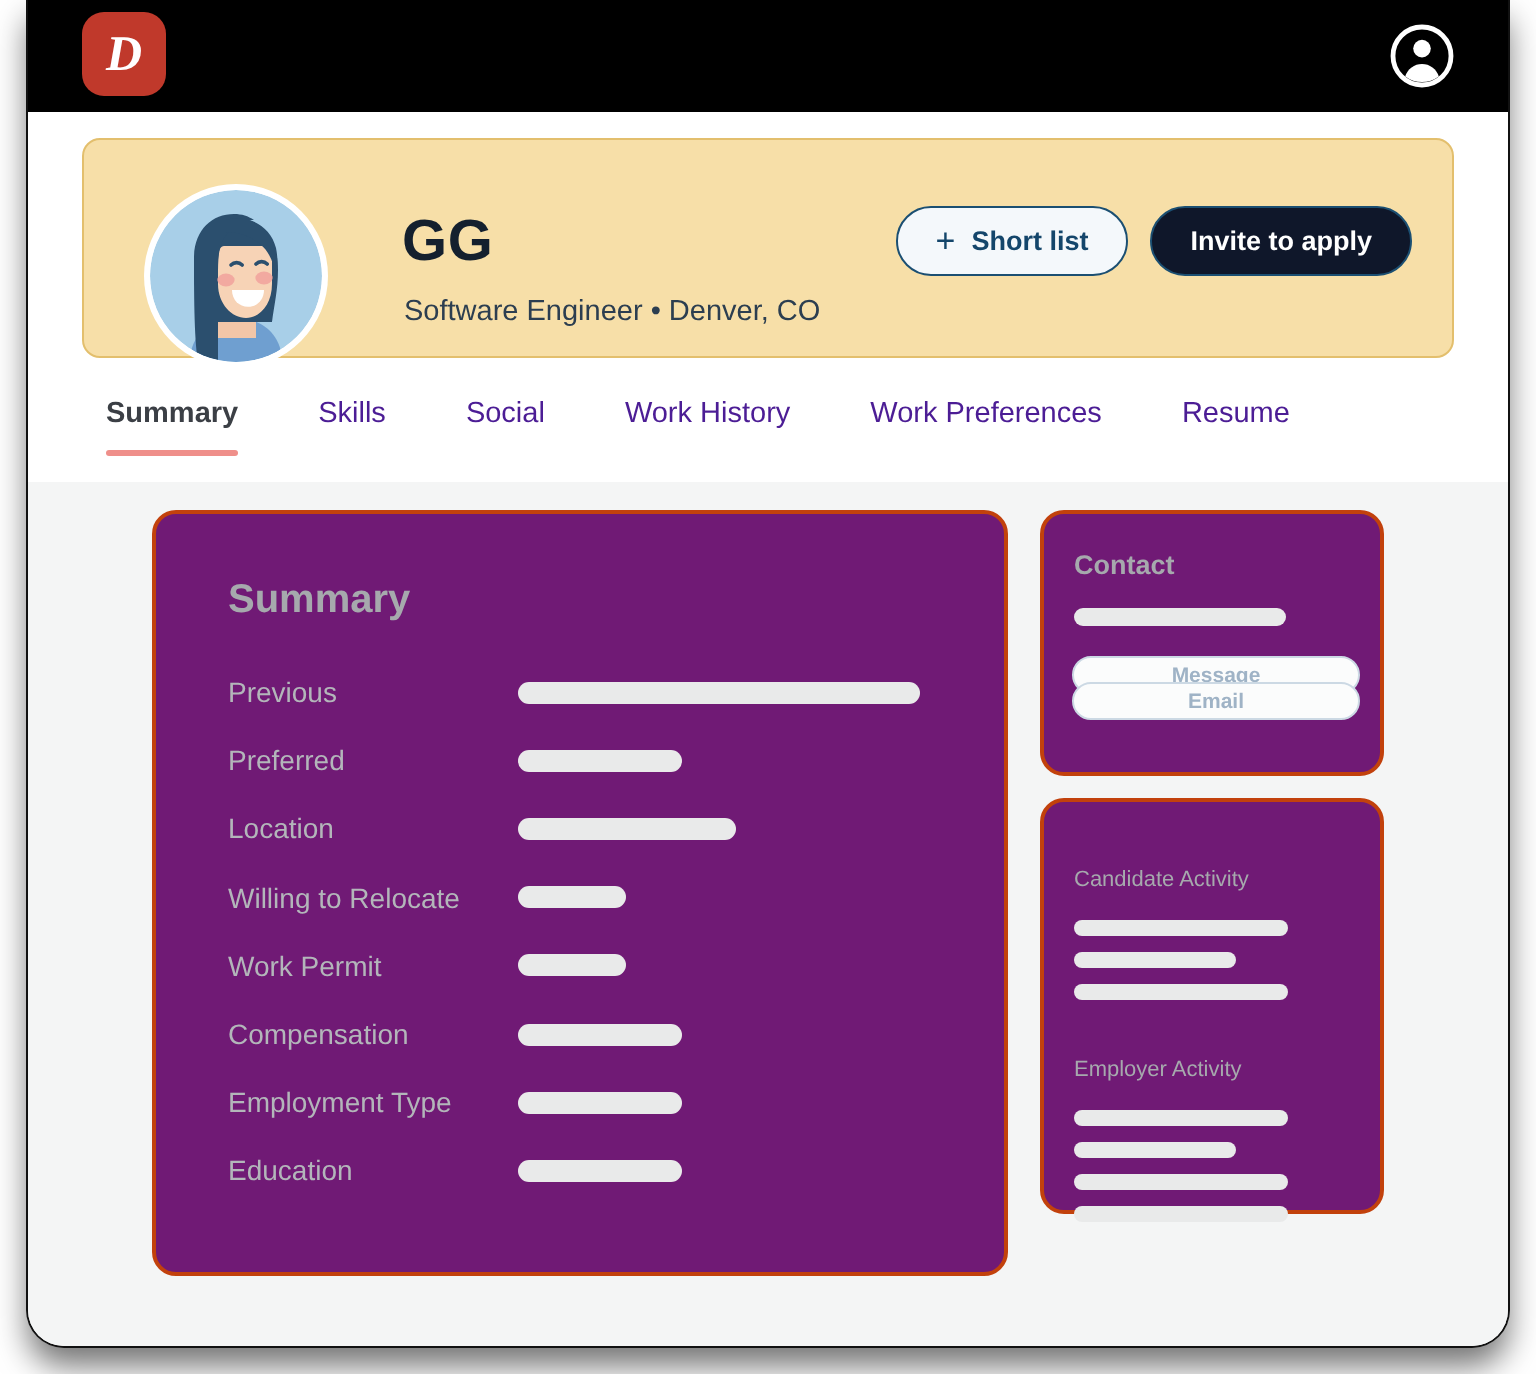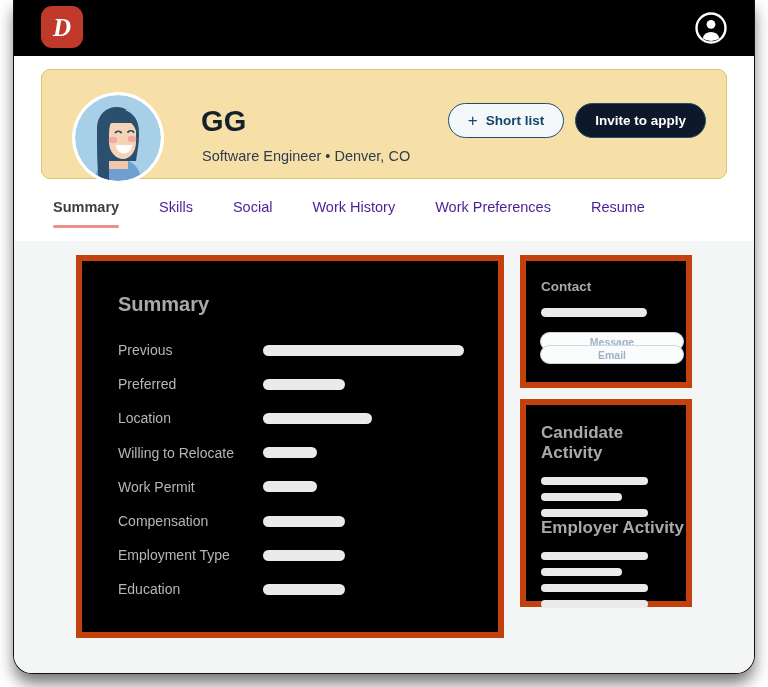--- a/index.html
+++ b/index.html
@@ -181,23 +181,23 @@
   
   #content-area {
     background: #f4f5f5;
     position: relative;
     height: 432px;
     padding: 0;
   }
 
   .panel {
     position: absolute;
-    background: #000000;
-    border: 6px solid #c2410c;
-    border-radius: 0;
+    background: #701a75;
+    border: 2px solid #c2410c;
+    border-radius: 12px;
   }
 
   #summary-panel {
     left: 62px;
     top: 14px;
     width: 428px;
     height: 383px;
   }
   #summary-title {
     position: absolute;
@@ -275,24 +275,25 @@
   #email-button { top: 84px; align-items: center; }
 
   #activity-panel {
     left: 506px;
     top: 158px;
     width: 172px;
     height: 208px;
   }
   .activity-section { position: absolute; left: 15px; }
   .activity-heading {
-    font-size: 17px;
-    font-weight: bold;
+    font-size: 11px;
+    font-weight: normal;
     color: #a6a9ad;
     margin-bottom: 14px;
+    margin-top: 15px;
   }
   .activity-bar {
     height: 8px;
     background: #e9eaea;
     border-radius: 4px;
     margin-bottom: 8px;
   }
 </style>
 </head>
 <body>

